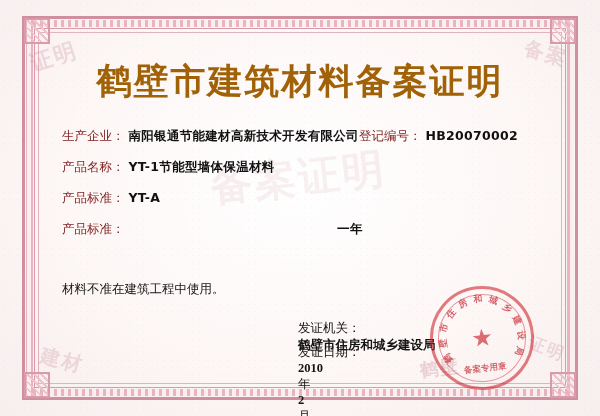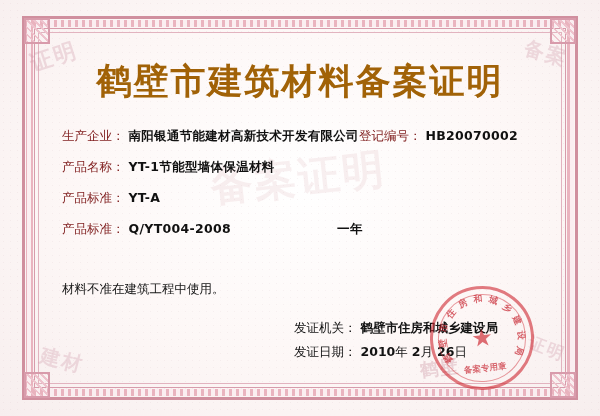--- a/index.html
+++ b/index.html
@@ -178,24 +178,25 @@
     top: 320px;
     width: 250px;
     font-size: 12.5px;
     color: #141414;
   }
   .sign .srow {
     display: flex;
     justify-content: flex-start;
     align-items: baseline;
     height: 24px;
+    flex-direction: column;
   }
   .sign .slbl { white-space: nowrap; }
   .sign .sval { font-weight: bold; margin-left: 4px; white-space: nowrap; }
-  .date-val .seg { font-weight: bold; }
+  .date-val .seg { font-weight: bold; font-family: Liberation Serif, serif; }
 
   
   .seal {
     position: absolute;
     right: 66px;
     bottom: 26px;
     width: 104px;
     height: 104px;
     border-radius: 50%;
     border: 3px solid rgba(205, 35, 45, .72);
@@ -303,21 +304,20 @@
       <div class="cell left">
         <span class="lbl">产品标准：</span>
         <span class="val">YT-A</span>
       </div>
       <div class="cell right"></div>
     </div>
 
     <div class="row">
       <div class="cell left">
         <span class="lbl">产品标准：</span>
-        <span class="val">Q/YT004-2008</span>
       </div>
       <div class="cell right">
         <span class="val">一年</span>
       </div>
     </div>
 
   </div>
 
   <div class="body-text">
     <div><span>材料不准在建筑工程中使用。</span></div>

